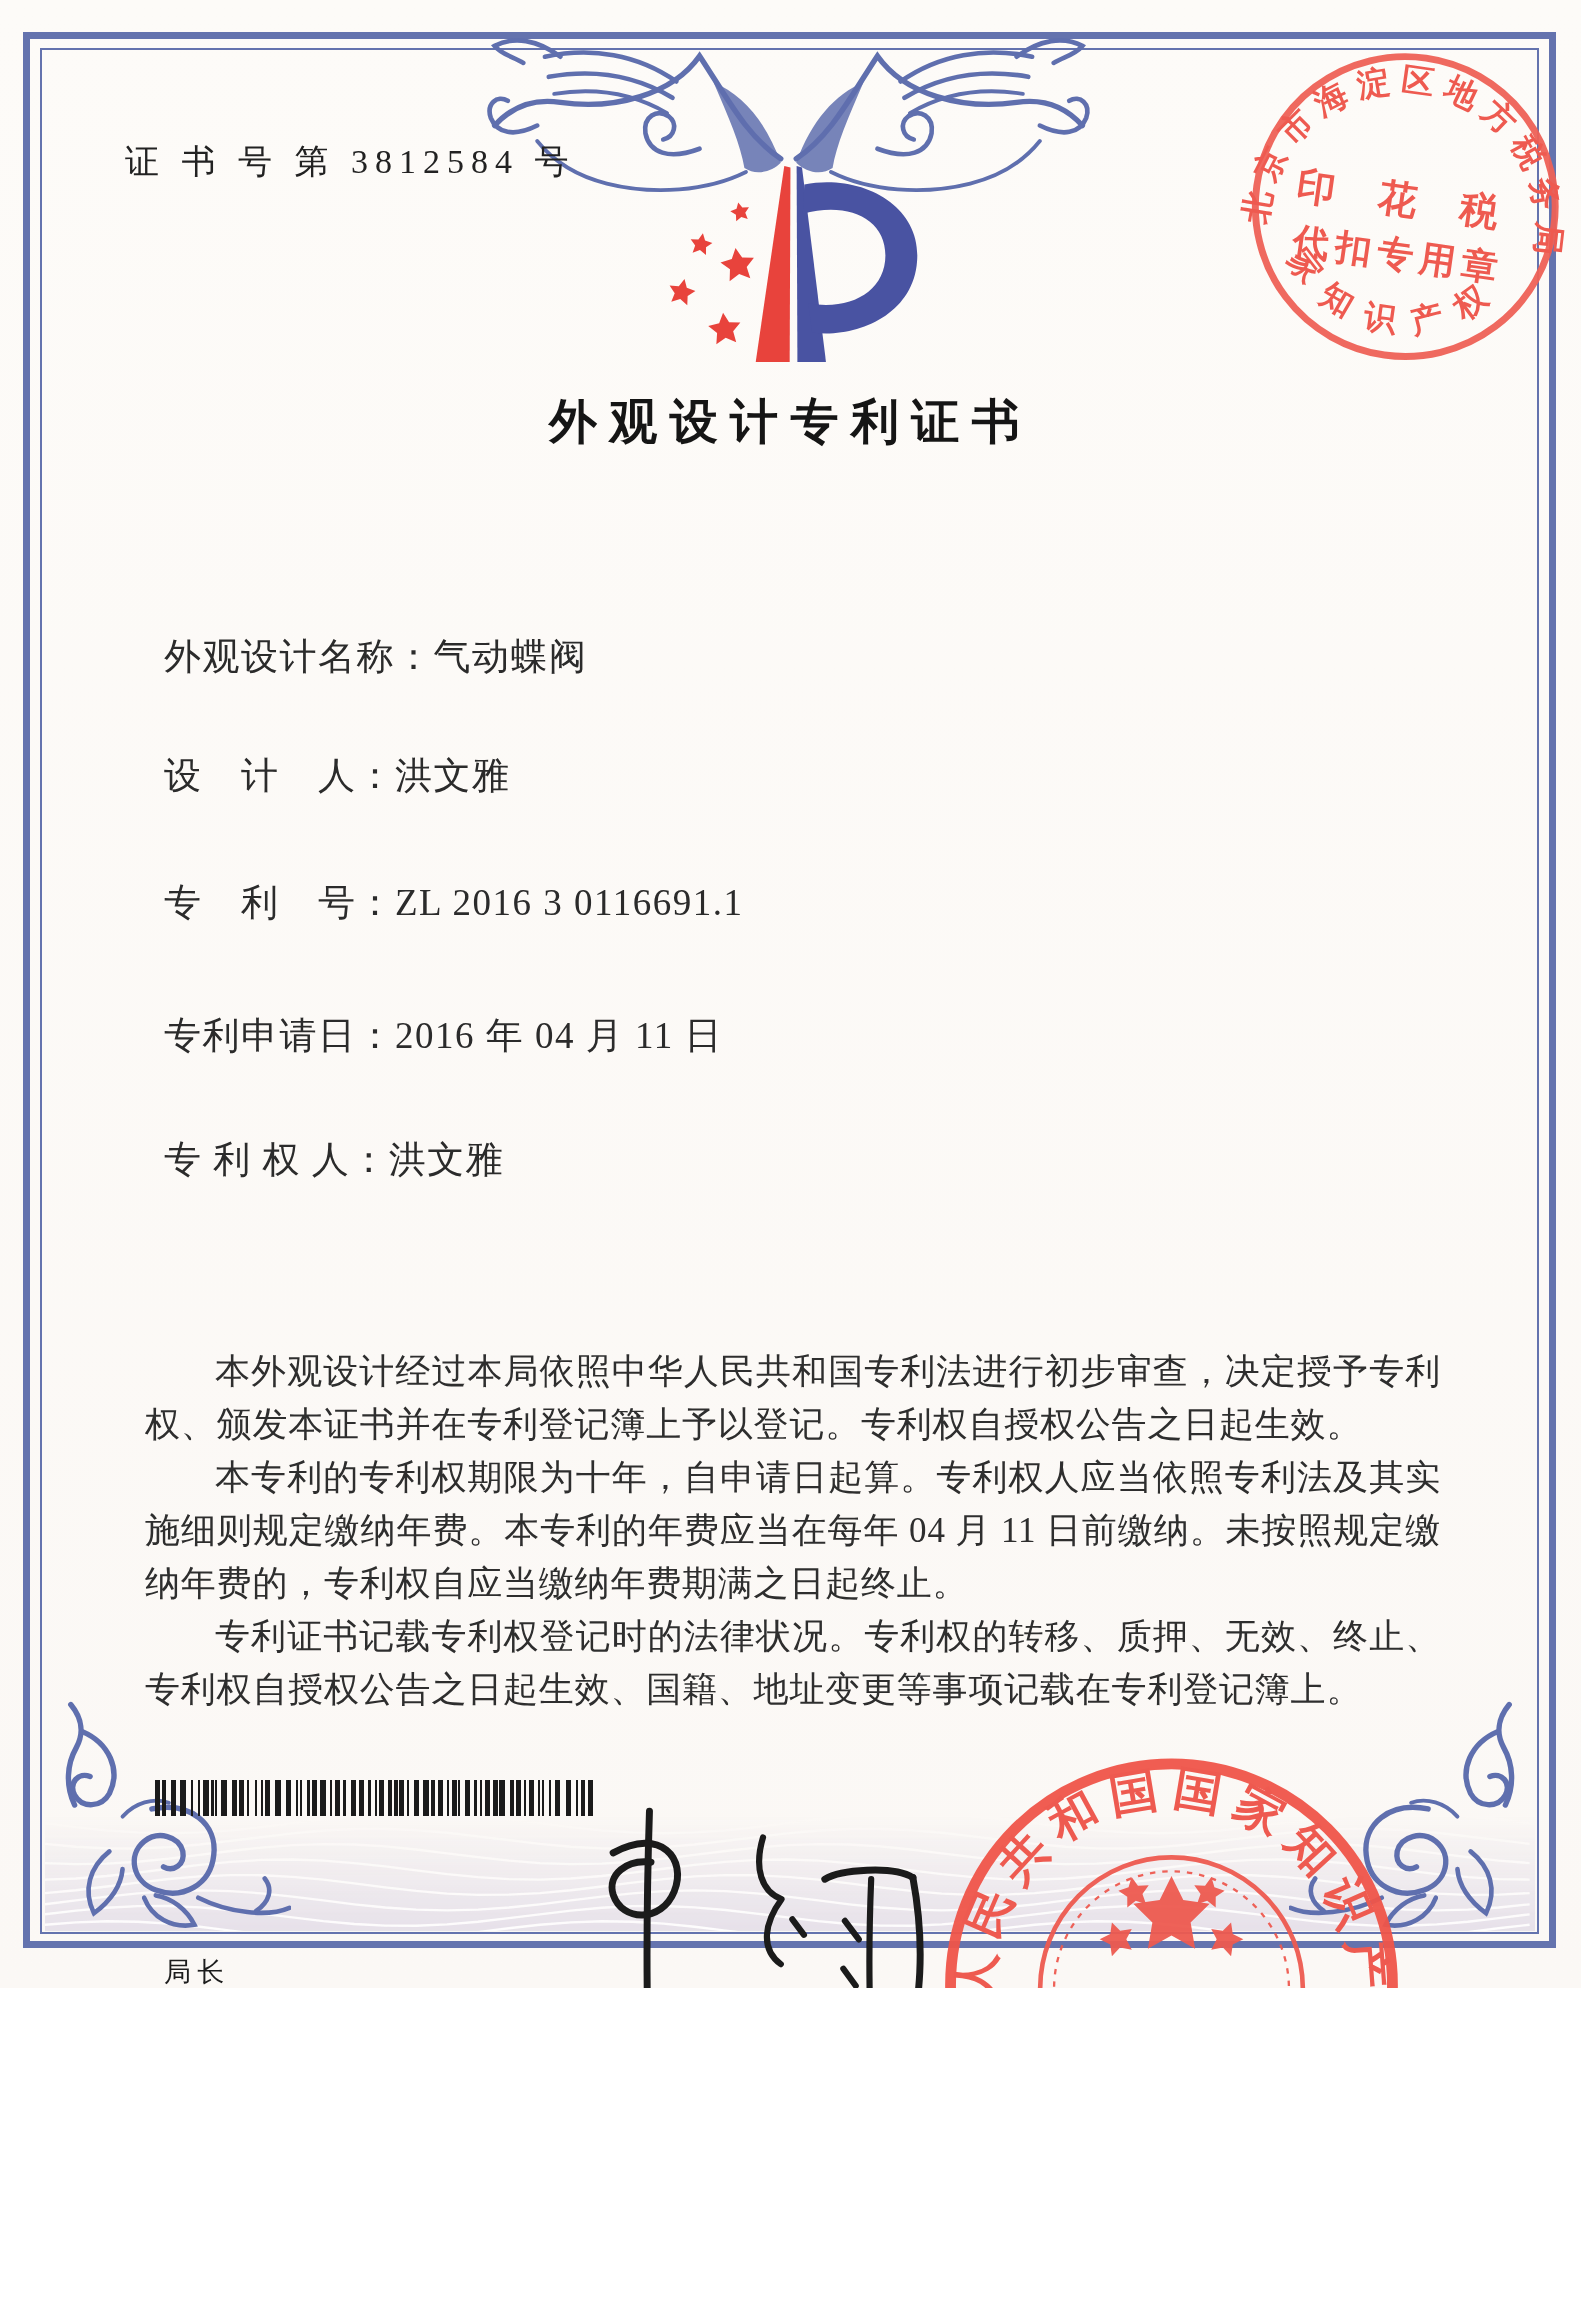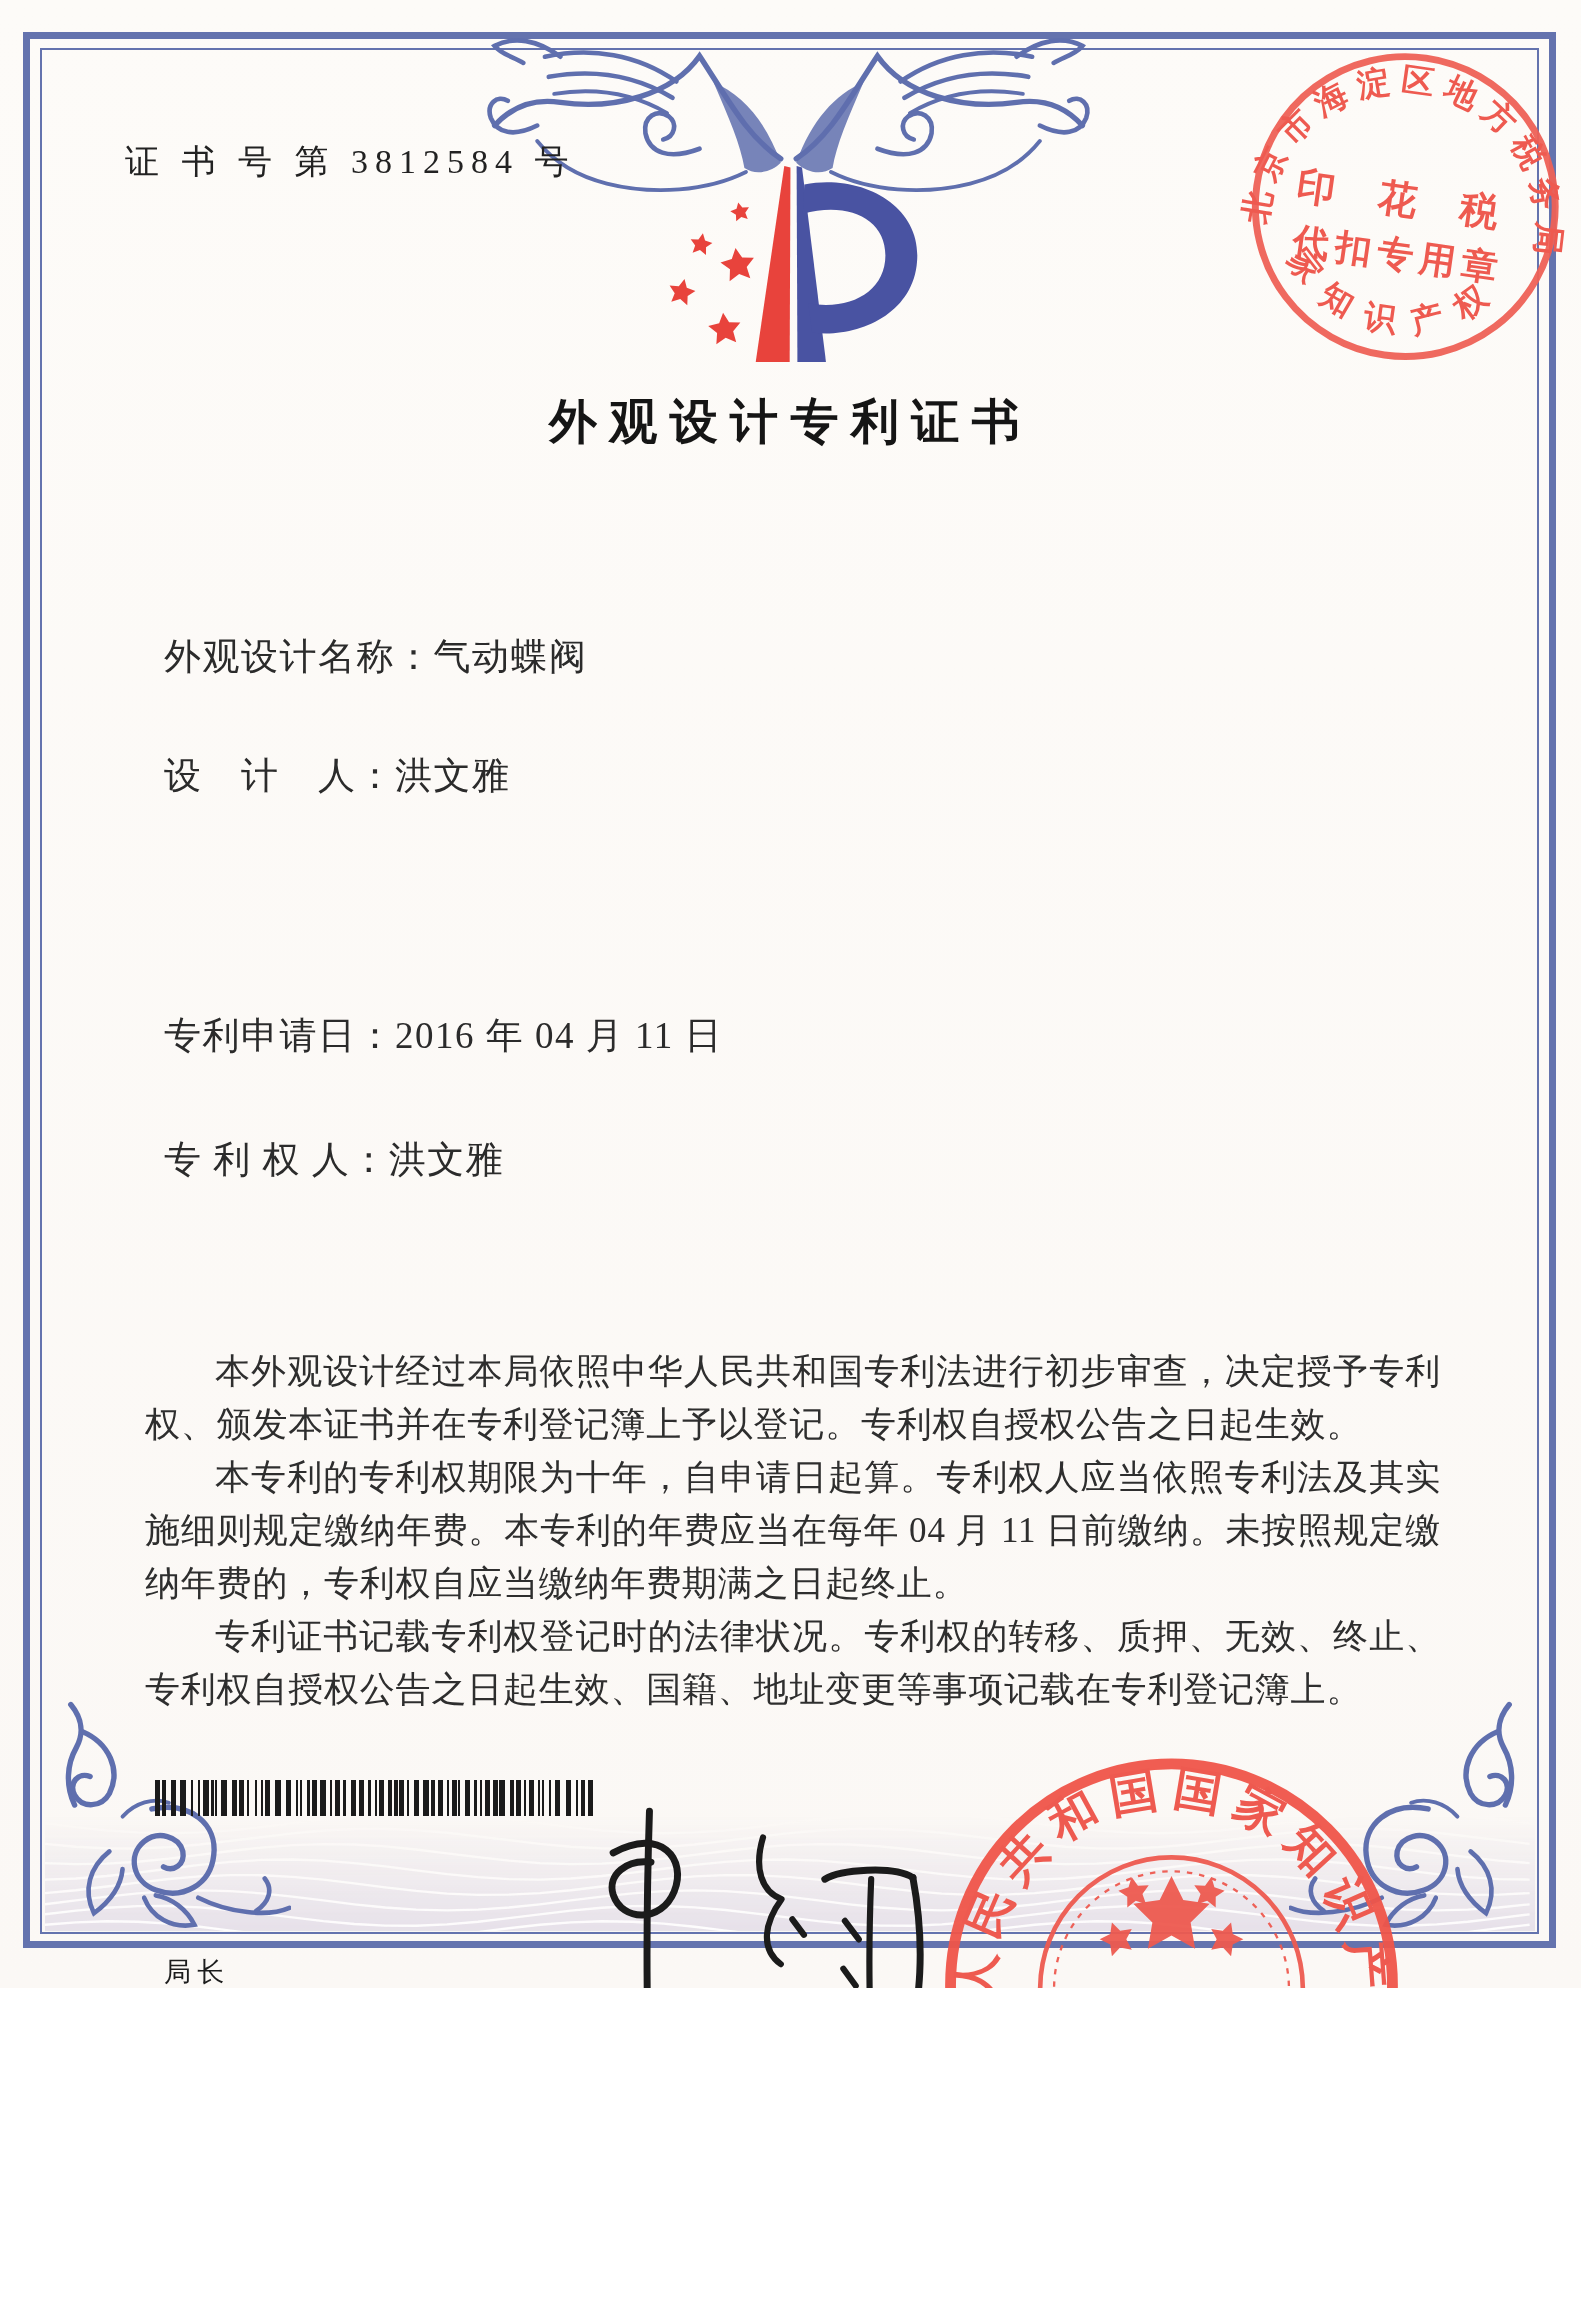--- a/index.html
+++ b/index.html
@@ -169,20 +169,21 @@
       <text font-size="42" fill="#ee5a50" letter-spacing="24" font-weight="bold" font-family="'Liberation Serif','DejaVu Serif',serif">
         <textPath href="#taxBot" startOffset="50%" text-anchor="middle">国家知识产权局</textPath>
       </text>
     </svg>
   </div>
 
   <div class="title">外观设计专利证书</div>
 
   <div class="field" style="top:632px"><span>外观设计名称：</span><span>气动蝶阀</span></div>
   <div class="field" style="top:751px"><span>设　计　人：</span><span>洪文雅</span></div>
+  <div class="field" style="top:878px"><span>专　利　号：</span><span>ZL 2016 3 0116691.1</span></div>
   <div class="field" style="top:1011px"><span>专利申请日：</span><span>2016 年 04 月 11 日</span></div>
   <div class="field" style="top:1135px"><span>专 利 权 人：</span><span>洪文雅</span></div>
 
   <div class="paras">
     <p>本外观设计经过本局依照中华人民共和国专利法进行初步审查，决定授予专利权、颁发本证书并在专利登记簿上予以登记。专利权自授权公告之日起生效。</p>
     <p>本专利的专利权期限为十年，自申请日起算。专利权人应当依照专利法及其实施细则规定缴纳年费。本专利的年费应当在每年 04 月 11 日前缴纳。未按照规定缴纳年费的，专利权自应当缴纳年费期满之日起终止。</p>
     <p>专利证书记载专利权登记时的法律状况。专利权的转移、质押、无效、终止、专利权自授权公告之日起生效、国籍、地址变更等事项记载在专利登记簿上。</p>
   </div>
 
   <div class="barcode" id="barcode">

